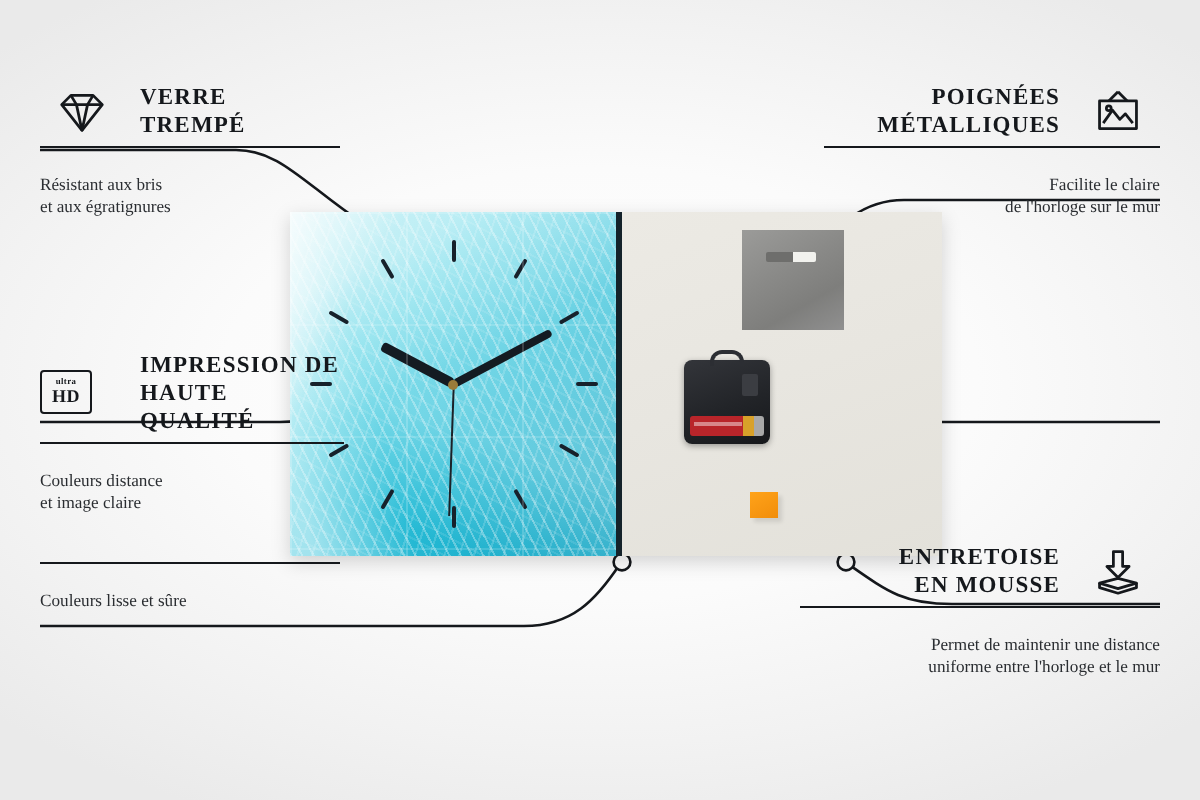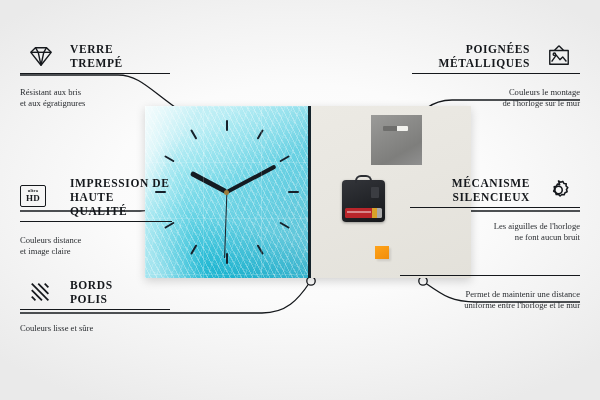--- a/index.html
+++ b/index.html
@@ -214,35 +214,20 @@
       </span>
       <span class="title">IMPRESSION DE
 HAUTE QUALITÉ</span>
     </div>
     <div class="rule"></div>
     <div class="desc">Couleurs distance
 et image claire</div>
   </div>
 
   <div class="feat left f3">
-    <div class="head">
-      <span class="ico">
-        <svg viewBox="0 0 28 26">
-            <g stroke="currentColor" stroke-width="1.9" fill="none">
-          <path d="M4 4 L22 22"></path>
-              <path d="M4 11 L15 22"></path>
-              <path d="M4 18 L8 22"></path>
-          <path d="M11 4 L22 15"></path>
-              <path d="M18 4 L22 8"></path>
-            </g>
-          </svg>
-      </span>
-      <span class="title">BORDS
-POLIS</span>
-    </div>
     <div class="rule"></div>
     <div class="desc">Couleurs lisse et sûre</div>
   </div>
 
   <div class="feat right f4">
     <div class="head">
       <span class="title">POIGNÉES
 MÉTALLIQUES</span>
       <span class="ico">
         <svg viewBox="0 0 28 26">
@@ -250,43 +235,37 @@
               <path d="M14 2 L9 7"></path>
               <path d="M14 2 L19 7"></path>
           <rect x="4" y="7" width="20" height="15"></rect>
           <path d="M6 19 L11 12 L15 17 L18 14 L22 19"></path>
           <circle cx="9" cy="11" r="1.3"></circle>
             </g>
           </svg>
       </span>
     </div>
     <div class="rule"></div>
-    <div class="desc">Couleurs le montage
+    <div class="desc">Facilite le claire
 de l'horloge sur le mur</div>
   </div>
 
-  <div class="feat right f5">
-    <div class="head">
-      <span class="title">MÉCANISME
-SILENCIEUX</span>
+
+  <div class="feat right f6">
+    <div class="head">
+      <span class="title">ENTRETOISE
+EN MOUSSE</span>
       <span class="ico">
         <svg viewBox="0 0 28 26">
-            <g fill="none" stroke="currentColor" stroke-width="1.7" stroke-linejoin="round">
-              <path d="M14 3.2 l2.2 1.3 2.4-.8 1.2 2.2 2.5.3 -.2 2.5 1.9 1.7 -1.4 2.1
-          .7 2.4 -2.3 1 -.9 2.3 -2.5-.3 -1.9 1.6 -1.7-1.8 -2.5 .2 -.6-2.4 -2.2-1.2 1.1-2.3 -.5-2.4
-          2.4-.8 1.1-2.2 2.4 .6 Z" transform="translate(-.5,0)"></path>
-          <circle cx="13.5" cy="13" r="4"></circle>
+            <g fill="none" stroke="currentColor" stroke-width="1.5" stroke-linejoin="round">
+              <path d="M11.5 2 H16.5 V10 H20 L14 16 L8 10 H11.5 Z"></path>
+          <path d="M14 16.5 L24 19 L14 22 L4 19 Z"></path>
+              <path d="M4 19 V21.5 L14 24.5 L24 21.5 V19"></path>
             </g>
           </svg>
       </span>
     </div>
     <div class="rule"></div>
-    <div class="desc">Les aiguilles de l'horloge
-ne font aucun bruit</div>
-  </div>
-
-  <div class="feat right f6">
-    <div class="rule"></div>
     <div class="desc">Permet de maintenir une distance
 uniforme entre l'horloge et le mur</div>
   </div>
 
 </div>
 
 </body></html>

